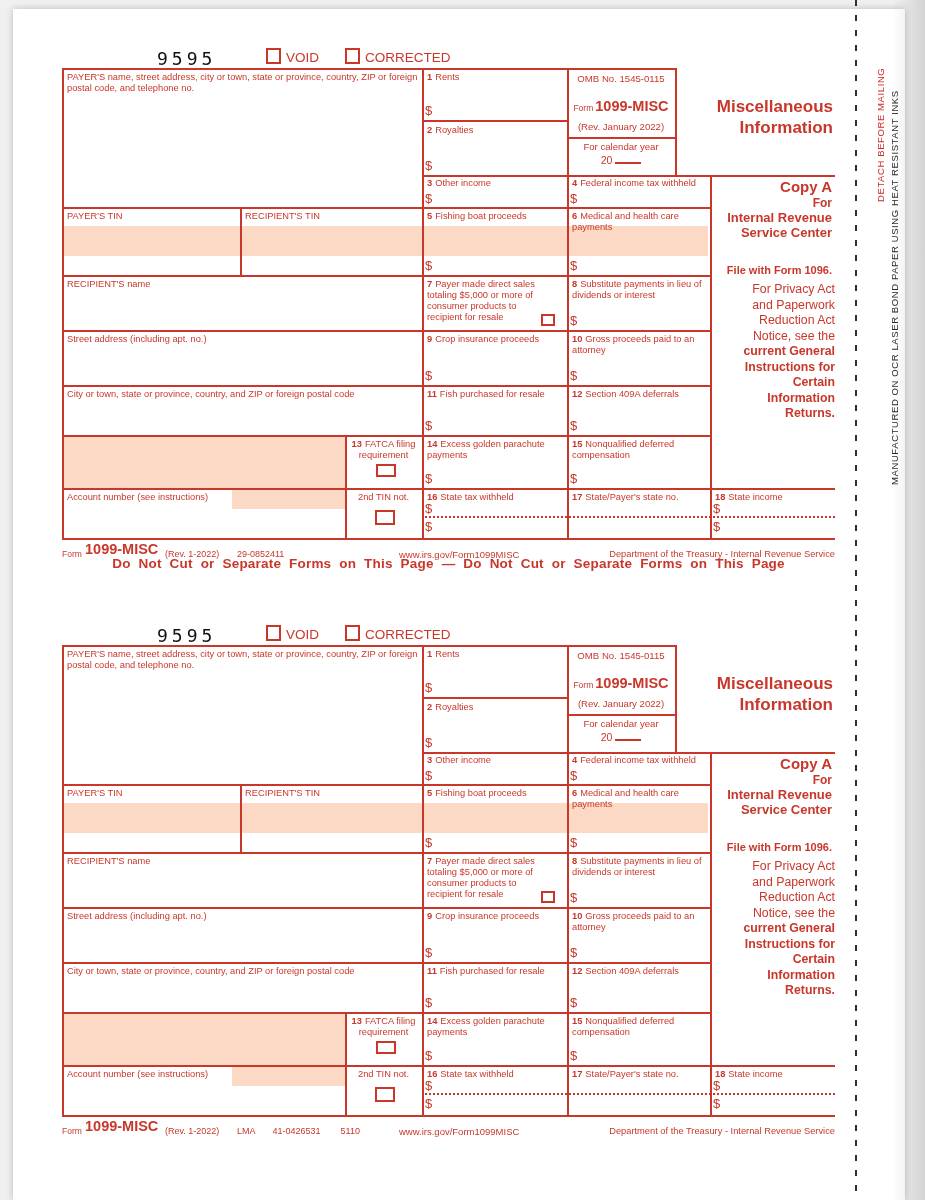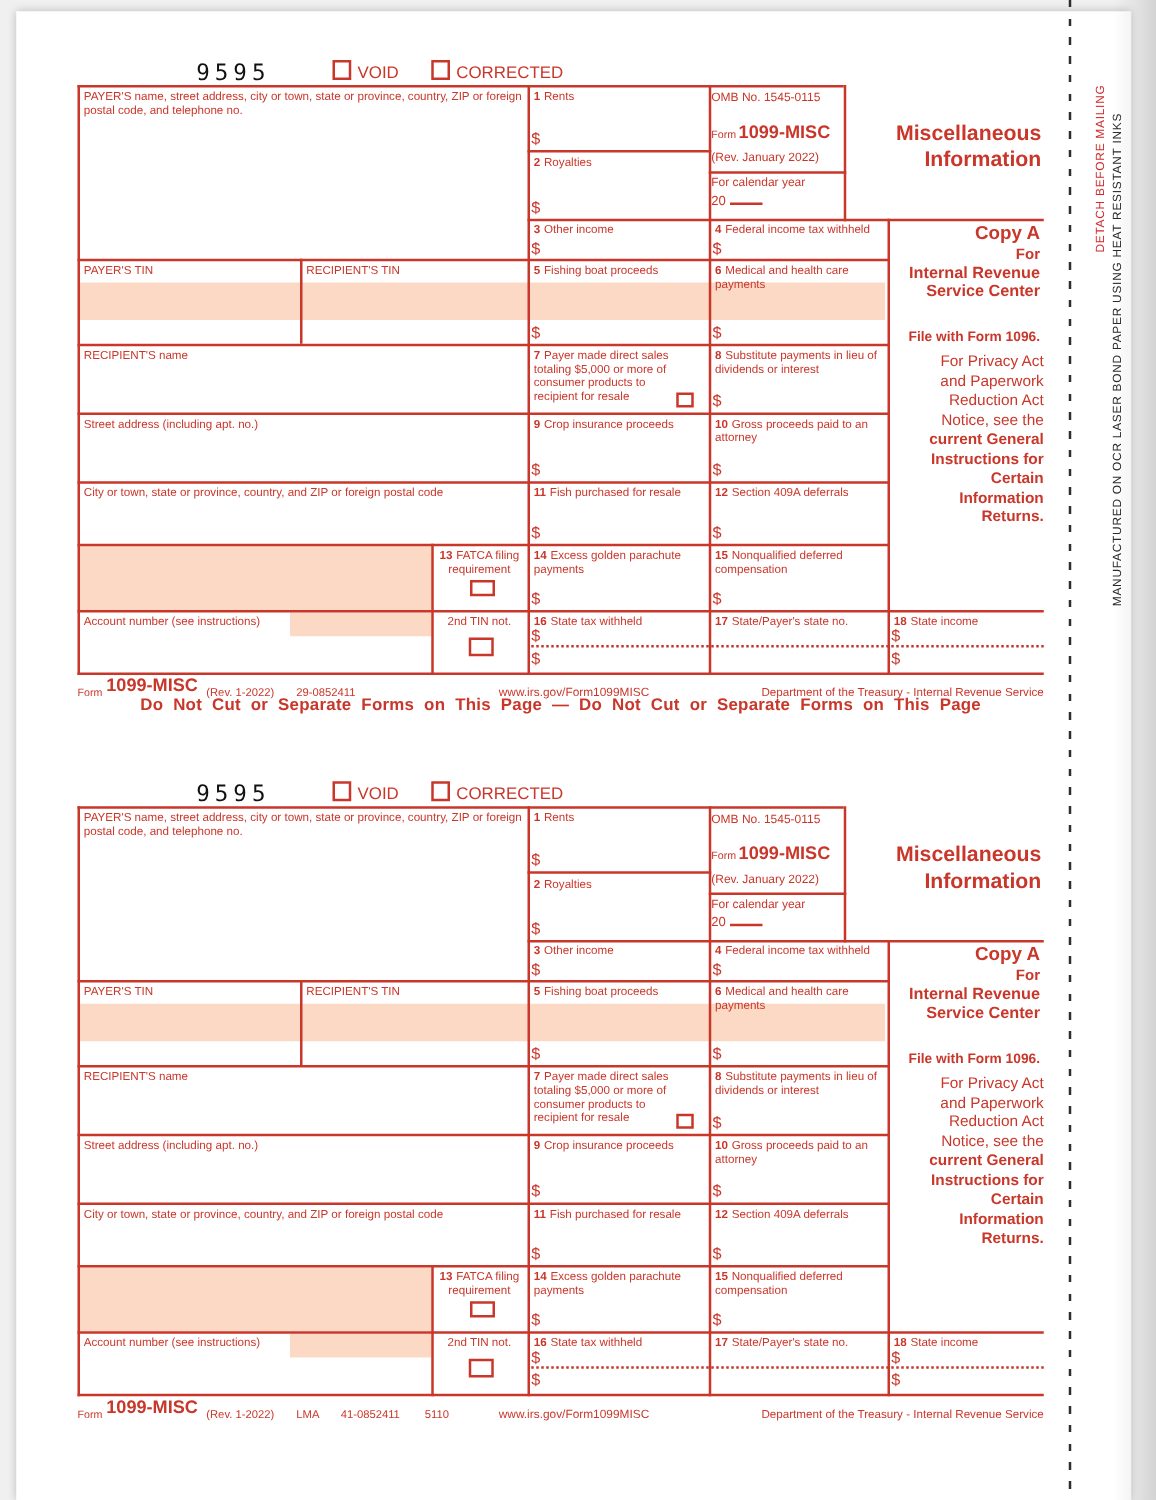--- a/index.html
+++ b/index.html
@@ -34,21 +34,21 @@
   
   .lbl{position:absolute;font-size:9.3px;line-height:11px;color:var(--red);}
   .lbl b{margin-right:3px;}
   .dollar{position:absolute;font-size:13px;color:var(--red);}
   .cb{position:absolute;border:2px solid var(--red);background:#fff;}
 
   .code9595{position:absolute;left:95px;top:-2px;font-family:"DejaVu Sans Mono",monospace;
     font-size:18px;letter-spacing:4px;color:#111;}
   .hdr-lbl{position:absolute;top:0;font-size:13.5px;color:var(--red);}
 
-  .omb-c{position:absolute;left:507px;width:104px;color:var(--red);}
+  .omb-c{position:absolute;left:507px;width:104px;text-align:center;color:var(--red);}
   .form-big{font-size:14.5px;font-weight:bold;}
   .form-word{font-size:8.5px;margin-right:2px;}
   .year-line{display:inline-block;width:26px;border-bottom:2px solid var(--red);height:11px;margin-left:3px;}
 
   .title{position:absolute;left:615px;top:46px;width:156px;text-align:right;
     font-size:17px;line-height:21px;font-weight:bold;color:var(--red);}
   .rcol{position:absolute;text-align:right;color:var(--red);}
 
   .privacy{position:absolute;left:669px;top:232px;width:104px;text-align:right;
     font-size:12.3px;line-height:15.5px;color:var(--red);}
@@ -293,21 +293,21 @@
   <div class="dollar" style="left:363px;top:451px">$</div>
   <div class="dollar" style="left:363px;top:469px">$</div>
   <div class="lbl" style="left:510px;top:442px;width:135px"><b>17</b><span>State/Payer's state no.</span></div>
   <div class="lbl" style="left:653px;top:442px;width:118px"><b>18</b><span>State income</span></div>
   <div class="dollar" style="left:651px;top:451px">$</div>
   <div class="dollar" style="left:651px;top:469px">$</div>
 
   <div class="foot" style="left:0;top:499px;font-size:8.5px">Form</div>
   <div class="foot" style="left:23px;top:491px;font-size:14.5px;font-weight:bold">1099-MISC</div>
   <div class="foot" style="left:103px;top:499px;font-size:9px">(Rev. 1-2022)</div>
-  <div class="foot" style="left:175px;top:499px;font-size:9px;white-space:pre">LMA       41-0852411        5110</div>
+  <div class="foot" style="left:175px;top:499px;font-size:9px;white-space:pre">LMA       41-0426531        5110</div>
   <div class="foot" style="left:337px;top:499px;font-size:9.5px">www.irs.gov/Form1099MISC</div>
   <div class="foot" style="left:500px;top:499px;width:273px;text-align:right;font-size:9.3px">Department of the Treasury - Internal Revenue Service</div>
 </div>
 </div>
 
 <div class="do-not-cut">Do Not Cut or Separate Forms on This Page — Do Not Cut or Separate Forms on This Page</div>
 
 <div class="perforation"></div>
 <div class="vtext red">DETACH BEFORE MAILING</div>
 <div class="vtext blk">MANUFACTURED ON OCR LASER BOND PAPER USING HEAT RESISTANT INKS</div>

